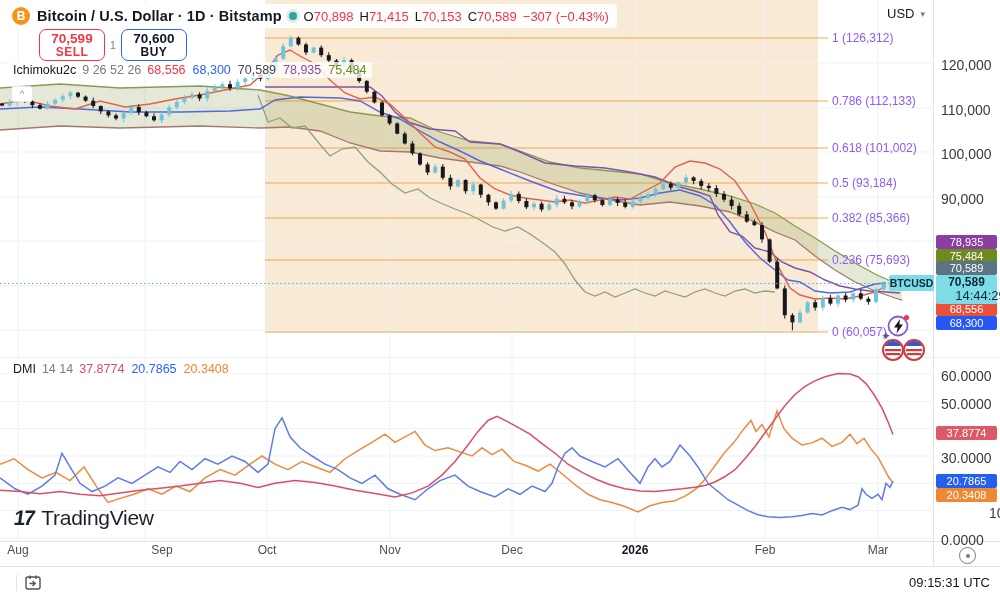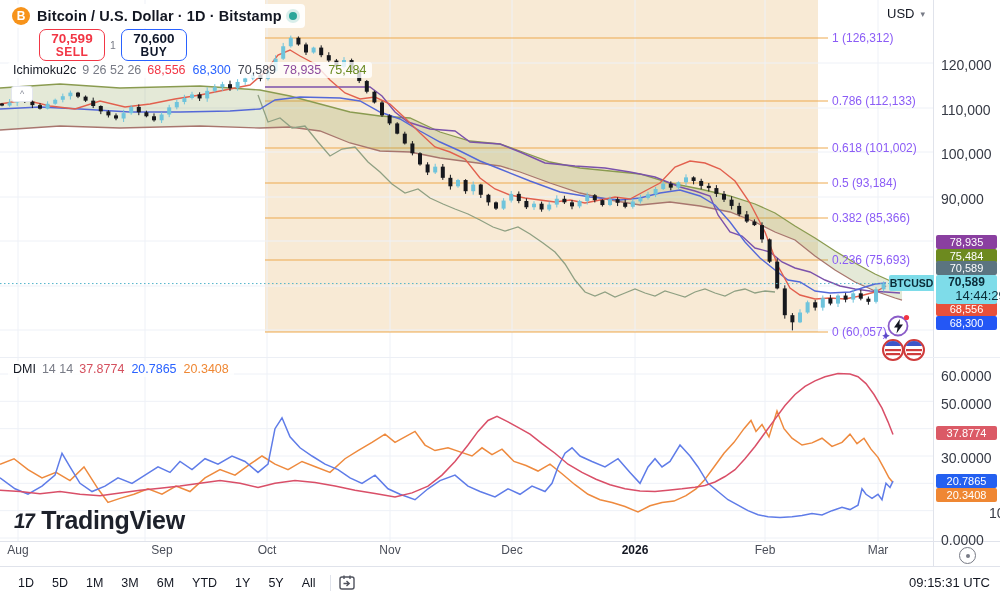--- a/index.html
+++ b/index.html
@@ -53,21 +53,21 @@
   .toolbar{left:0;top:567px;width:1000px;height:31px;display:flex;align-items:center;padding:0 10px;box-sizing:border-box;}
   .ranges{display:flex;align-items:center;gap:2px;}
   .range-btn{font-size:12.5px;color:#131722;padding:4px 8px;border-radius:4px;cursor:pointer;}
   .tb-div{width:1px;height:16px;background:#e0e3eb;margin:0 6px;}
   .clock{margin-left:auto;font-size:13px;color:#131722;}
   .usd-box{left:887px;top:6px;display:flex;align-items:center;gap:6px;font-size:13px;color:#131722;cursor:pointer;}
   .usd-box .car{color:#787b86;font-size:9px;}
   
   .tv-logo{left:14px;top:506px;display:flex;align-items:center;gap:8px;color:#1d212b;}
   .tv-mark{font-weight:900;font-size:21px;letter-spacing:-2px;transform:skewX(-8deg);}
-  .tv-text{font-weight:700;font-size:25px;letter-spacing:-.3px;}
+  .tv-text{font-weight:400;font-size:21px;letter-spacing:-.3px;}
   .icon-cluster{left:876px;top:312px;width:56px;height:50px;}
 </style>
 </head>
 <body>
 
 <div class="app">
 
   <svg id="chart-svg" class="abs" style="left:0;top:0" width="933" height="566">
       <rect x="265" y="0" width="553" height="332" fill="#f8ead5"></rect>
       <line x1="0" y1="63" x2="933" y2="63" stroke="#eef1f7"></line>
@@ -348,20 +348,27 @@
 
   <div class="sep" style="left:933px;top:0;width:1px;height:566px"></div>
   <div class="sep" style="left:0;top:357px;width:1000px;height:1px;background:#eceff5"></div>
   <div class="sep" style="left:0;top:541px;width:1000px;height:1px"></div>
   <div class="sep" style="left:0;top:566px;width:1000px;height:1px"></div>
 
   <div class="abs symbol-bar">
     <span class="btc-icon">B</span>
     <span class="sym-title">Bitcoin / U.S. Dollar · 1D · Bitstamp</span>
     <span class="mkt-dot"></span>
+    <span class="ohlc">
+      <span><span class="k">O</span><span class="v">70,898</span></span>
+      <span><span class="k">H</span><span class="v">71,415</span></span>
+      <span><span class="k">L</span><span class="v">70,153</span></span>
+      <span><span class="k">C</span><span class="v">70,589</span></span>
+      <span class="v">−307 (−0.43%)</span>
+    </span>
   </div>
 
   <div class="abs usd-box">
     <span>USD</span>
     <span class="car">▾</span>
   </div>
 
   <div class="abs trade-row">
     <div class="trade-btn sell">
       <span class="p">70,599</span>
@@ -475,31 +482,20 @@
   <div class="abs tv-logo">
     <span class="tv-mark">17</span>
     <span class="tv-text">TradingView</span>
   </div>
 
   <div class="abs gear">
       <i></i>
     </div>
 
   <div class="abs toolbar">
-    <div class="ranges" id="ranges">
-        <div class="range-btn">1D</div>
-        <div class="range-btn">5D</div>
-        <div class="range-btn">1M</div>
-        <div class="range-btn">3M</div>
-        <div class="range-btn">6M</div>
-        <div class="range-btn">YTD</div>
-        <div class="range-btn">1Y</div>
-        <div class="range-btn">5Y</div>
-        <div class="range-btn">All</div>
-      </div>
     <div class="tb-div"></div>
     <svg width="20" height="20" viewBox="0 0 20 20">
       <rect x="3" y="4" width="14" height="12" rx="2" fill="none" stroke="#50535e" stroke-width="1.4"></rect>
       <line x1="7" y1="2.5" x2="7" y2="6" stroke="#50535e" stroke-width="1.4"></line>
       <line x1="13" y1="2.5" x2="13" y2="6" stroke="#50535e" stroke-width="1.4"></line>
       <path d="M6.5 10.5 h5 m-2 -2.5 l2.7 2.5 -2.7 2.5" fill="none" stroke="#50535e" stroke-width="1.4"></path>
     </svg>
     <span class="clock">09:15:31 UTC</span>
   </div>
 

